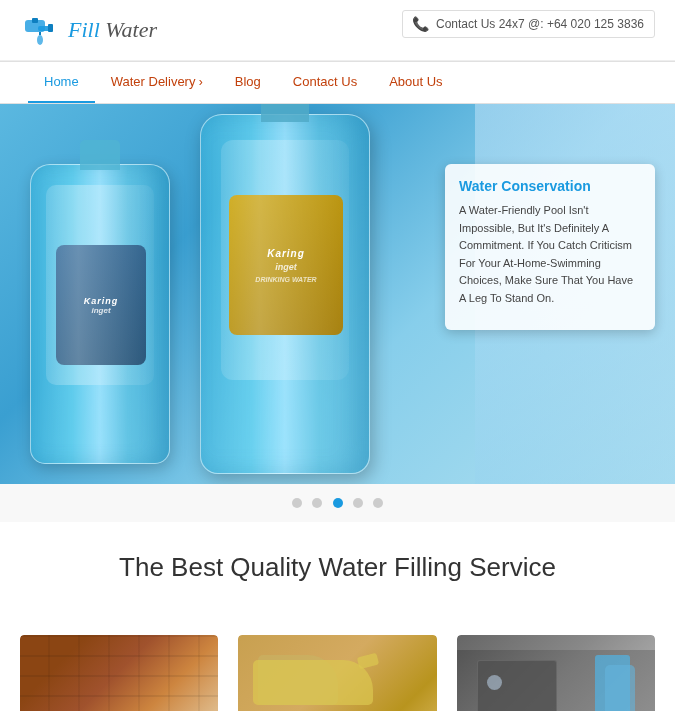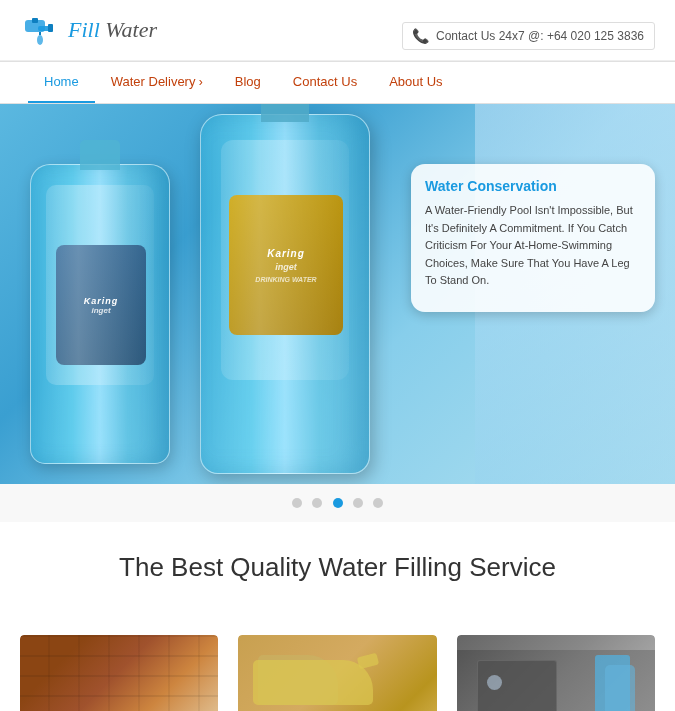--- a/index.html
+++ b/index.html
@@ -1,21 +1,21 @@
 <!DOCTYPE html>
 <html><head>
   <meta charset="utf-8">
   <style>
     * { margin: 0; padding: 0; box-sizing: border-box; }
     body { font-family: Arial, sans-serif; width: 675px; background: #fff; overflow-x: hidden; }
 
     
     .header {
       display: flex;
-      align-items: flex-end;
+      align-items: flex-start;
       justify-content: space-between;
       padding: 10px 20px;
       background: #fff;
     }
     .logo {
       display: flex;
       align-items: center;
       gap: 8px;
     }
     .logo-icon {
@@ -183,23 +183,23 @@
       font-style: italic;
       font-weight: bold;
       text-align: center;
     }
 
     
     .info-card {
       position: absolute;
       right: 20px;
       top: 60px;
-      width: 244px;
+      width: 210px;
       background: rgba(255, 255, 255, 0.88);
-      border-radius: 14px;
+      border-radius: 6px;
       padding: 14px 14px 12px;
       box-shadow: 0 3px 12px rgba(0,0,0,0.2);
     }
     .info-card h3 {
       font-size: 14px;
       color: #1a9ae0;
       margin-bottom: 8px;
       font-weight: bold;
     }
     .info-card p {

